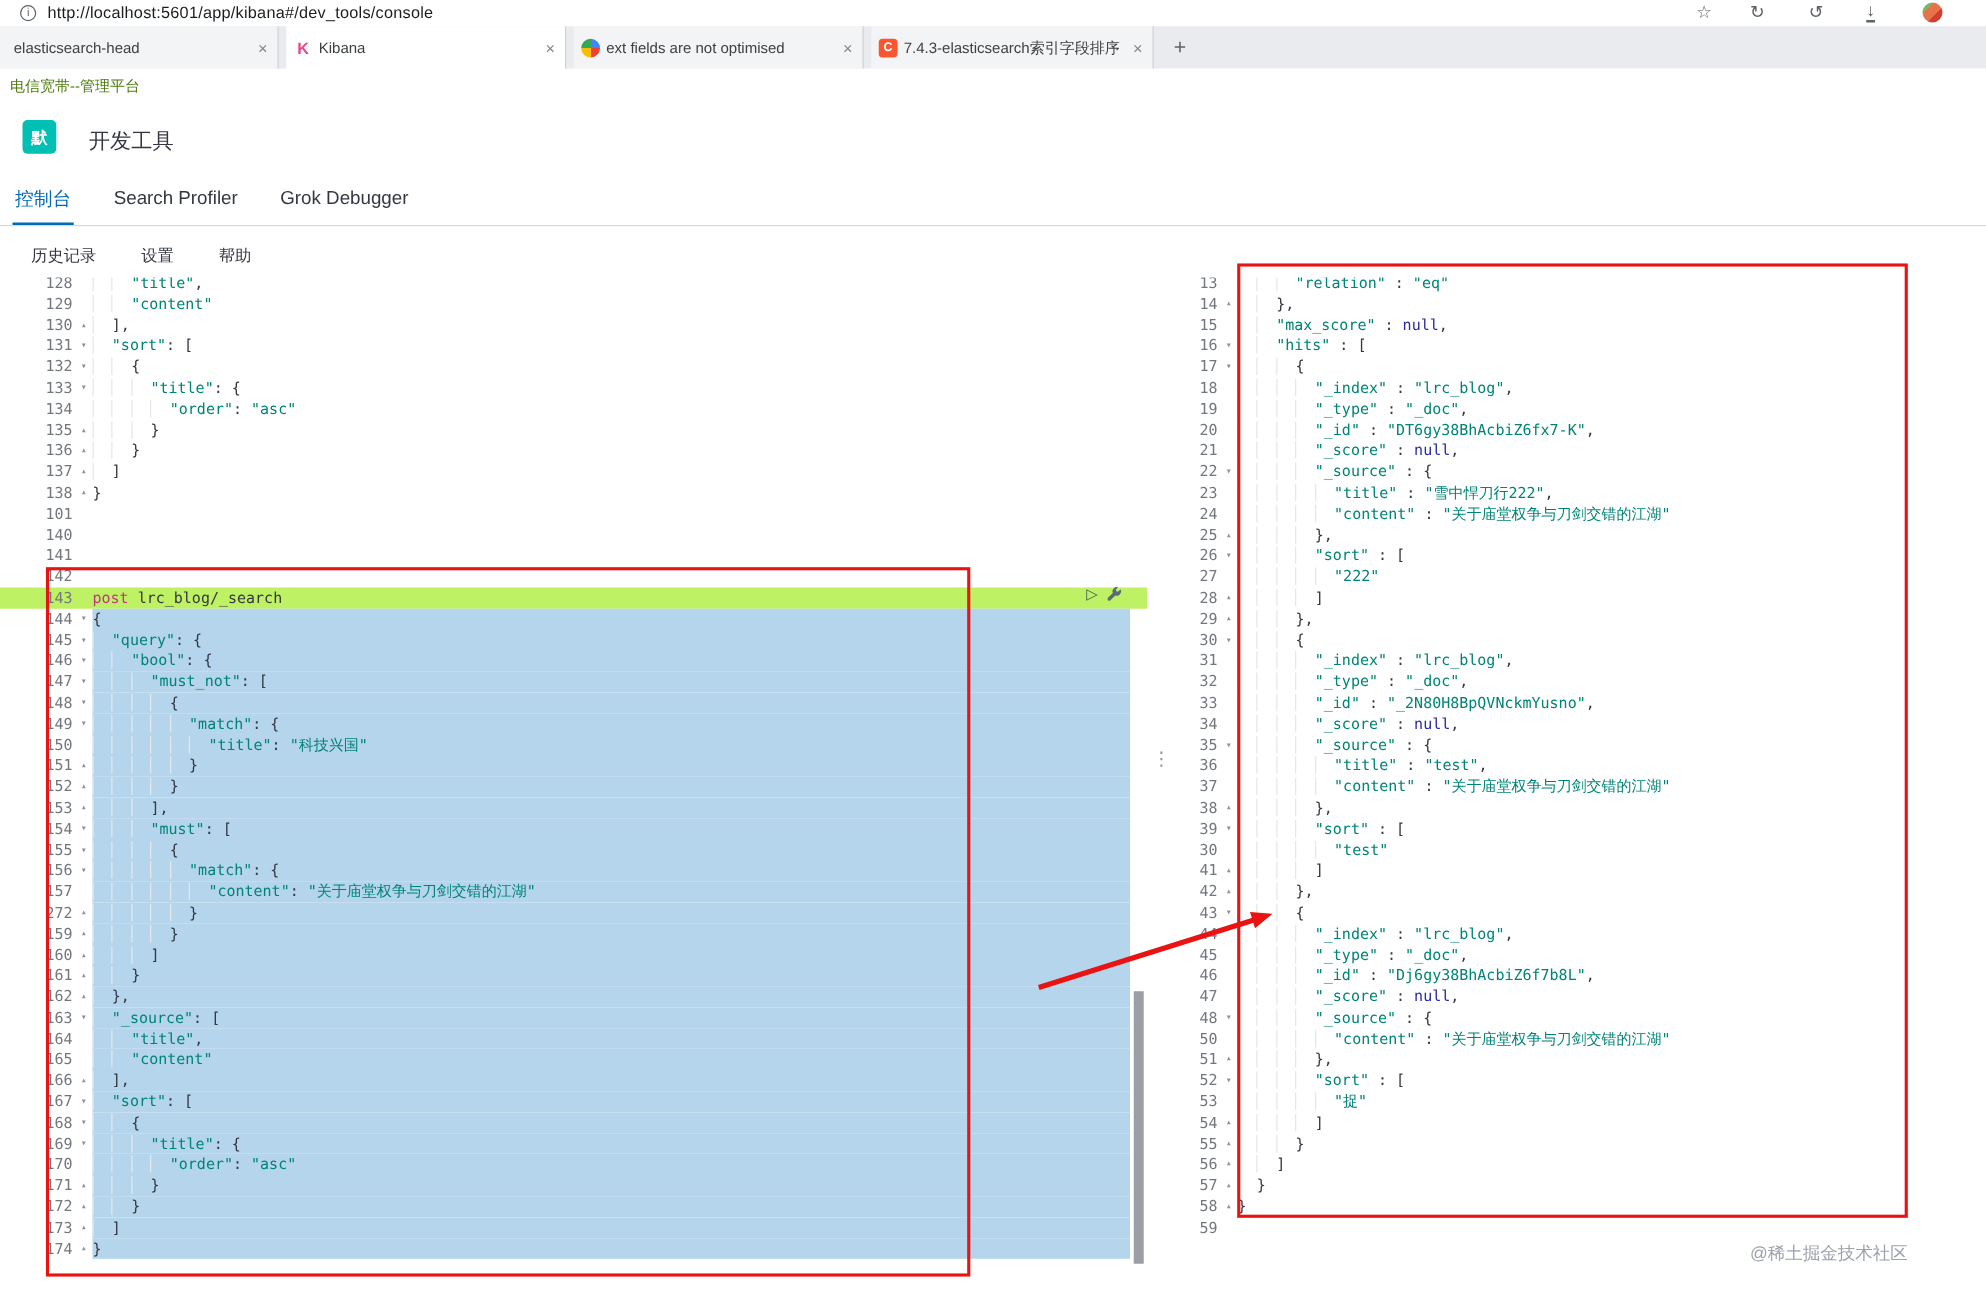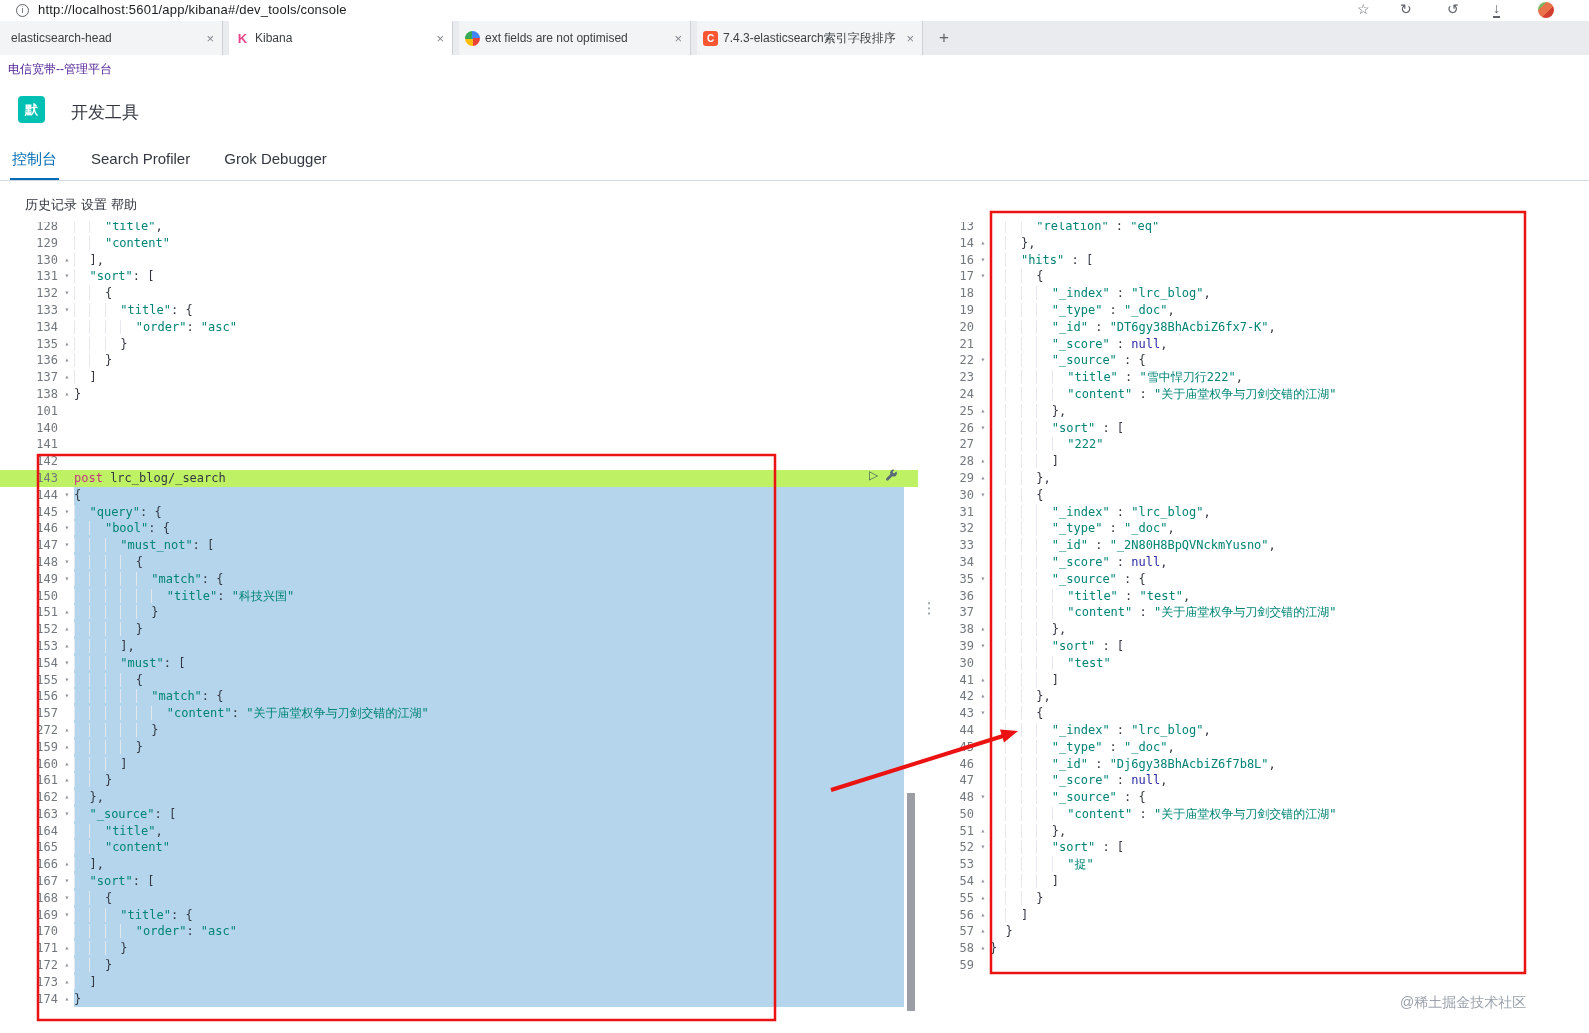--- a/index.html
+++ b/index.html
@@ -33,35 +33,35 @@
   .btab-label{flex:1;overflow:hidden;white-space:nowrap;text-overflow:ellipsis;margin:0 6px 0 5px}
   .btab-close{color:#80868b;font-size:13px;padding:0 2px;flex:none}
   .fav{width:15px;height:15px;flex:none;display:inline-block;text-align:center;line-height:15px}
   .fav-kibana{color:var(--kibana_pink);font-weight:bold;font-size:13px}
   .fav-colorful{border-radius:50%;background:conic-gradient(#4285f4 0 25%,#ea4335 25% 50%,#fbbc05 50% 75%,#34a853 75%)}
   .fav-csdn{background:var(--csdn);color:#fff;border-radius:3px;font-size:10px;font-weight:bold;line-height:15px}
   #newtab{display:flex;align-items:center;padding:0 10px;font-size:17px;color:#5f6368}
 
   
   #bookmarkbar{position:absolute;top:55px;left:0;width:100%;height:27px;background:#fff}
-  #bookmark{position:absolute;left:8px;top:6px;font-size:12px;color:#4c1d95}
+  #bookmark{position:absolute;left:8px;top:6px;font-size:12px;color:#4d7c0f}
 
   
   #app-badge{position:absolute;left:18px;top:96px;width:27px;height:27px;border-radius:4px;
     background:var(--badge);color:#fff;font-size:13px;font-weight:bold;text-align:center;line-height:27px}
   #app-title{position:absolute;left:71px;top:101px;font-size:17px;color:#343741}
 
   
   #navtabs{position:absolute;top:140px;left:0;width:100%;height:41px;border-bottom:1px solid #d3dae6;
     display:flex;padding-left:10px}
   .navtab{font-size:15px;color:#343741;margin-right:30px;padding:10px 2px 11px;cursor:pointer;white-space:nowrap}
   .navtab.active{color:var(--accent);border-bottom:2px solid var(--accent)}
 
   
-  #submenu{position:absolute;top:196px;left:25px;display:flex;gap:4px}
+  #submenu{position:absolute;top:196px;left:25px;display:flex;gap:36px}
   .menu-item{font-size:13px;color:#343741;cursor:pointer}
 
   
   .pane{position:absolute;top:222px;height:811px;overflow:hidden;background:#fff}
   #left-pane{left:0;width:918px}
   #right-pane{left:946px;width:643px}
   .rows{margin-top:-4px}
   .row{display:flex;height:16.8px;line-height:16.8px;font-family:"DejaVu Sans Mono",monospace;
     font-size:12px;color:#343741}
   .ln{color:#72777d;text-align:right;flex:none;padding-right:2px}
@@ -409,20 +409,25 @@
           <span class="ln">13</span>
           <span class="fold"></span>
           <span class="code"><span class="ig">  </span><span class="ig">  </span><span class="ig">  </span><span class="tk-s">"relation"</span> : <span class="tk-s">"eq"</span></span>
         </div>
         <div class="row">
           <span class="ln">14</span>
           <span class="fold">▴</span>
           <span class="code"><span class="ig">  </span><span class="ig">  </span>},</span>
         </div>
         <div class="row">
+          <span class="ln">15</span>
+          <span class="fold"></span>
+          <span class="code"><span class="ig">  </span><span class="ig">  </span><span class="tk-s">"max_score"</span> : <span class="tk-n">null</span>,</span>
+        </div>
+        <div class="row">
           <span class="ln">16</span>
           <span class="fold">▾</span>
           <span class="code"><span class="ig">  </span><span class="ig">  </span><span class="tk-s">"hits"</span> : [</span>
         </div>
         <div class="row">
           <span class="ln">17</span>
           <span class="fold">▾</span>
           <span class="code"><span class="ig">  </span><span class="ig">  </span><span class="ig">  </span>{</span>
         </div>
         <div class="row">

